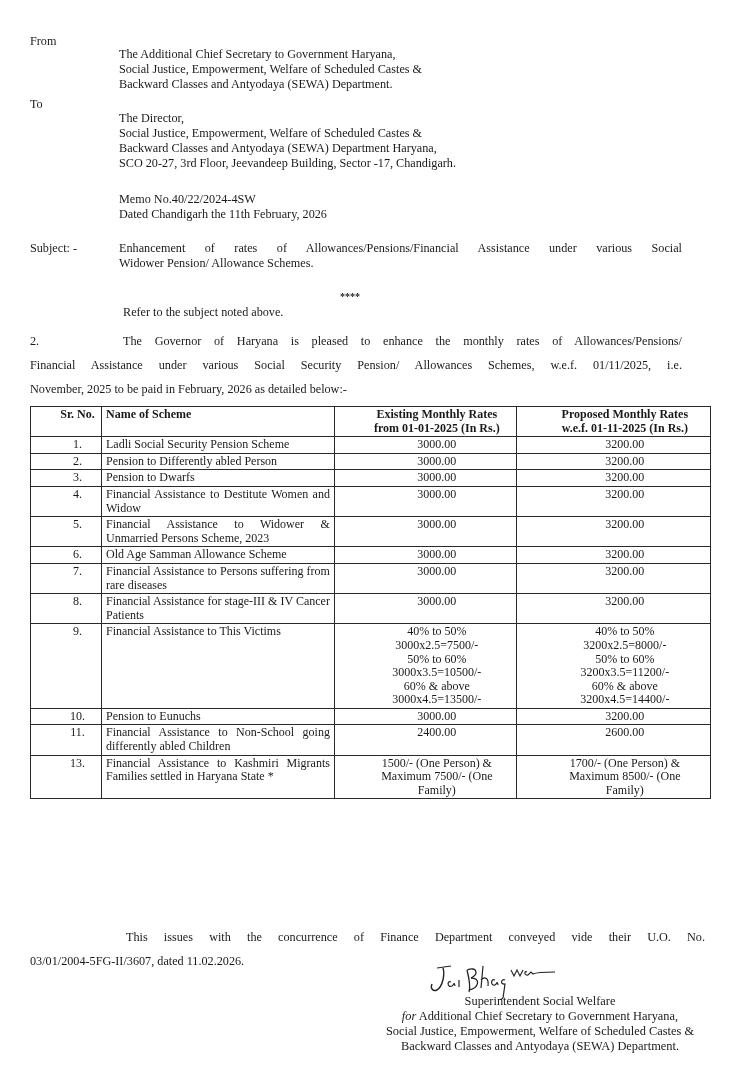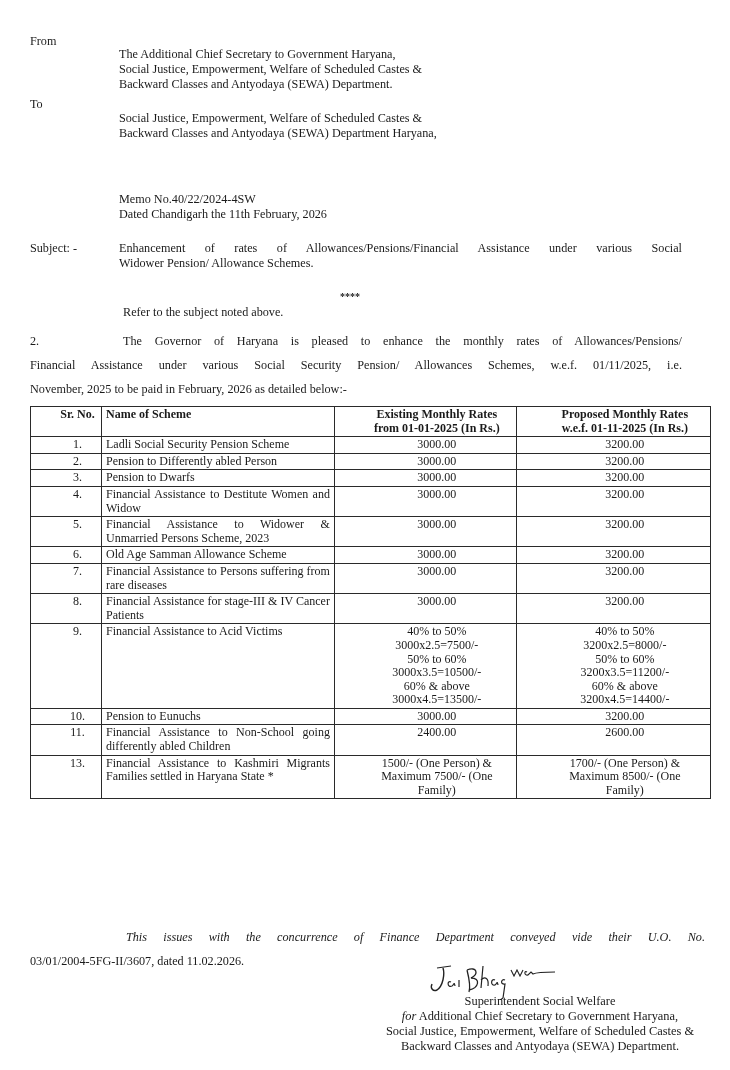--- a/index.html
+++ b/index.html
@@ -38,22 +38,24 @@
 
 <div class="abs label" style="top:34px;">From</div>
 <div class="abs block" style="top:47px;">
   <div>The Additional Chief Secretary to Government Haryana,</div>
   <div>Social Justice, Empowerment, Welfare of Scheduled Castes &amp;</div>
   <div>Backward Classes and Antyodaya (SEWA) Department.</div>
 </div>
 
 <div class="abs label" style="top:97px;">To</div>
 <div class="abs block" style="top:111px;">
+  <div>The Director,</div>
   <div>Social Justice, Empowerment, Welfare of Scheduled Castes &amp;</div>
   <div>Backward Classes and Antyodaya (SEWA) Department Haryana,</div>
+  <div>SCO 20-27, 3rd Floor, Jeevandeep Building, Sector -17, Chandigarh.</div>
 </div>
 
 <div class="abs block" style="top:192px;">
   <div>Memo No.40/22/2024-4SW</div>
   <div>Dated Chandigarh the 11th February, 2026</div>
 </div>
 
 <div class="abs label" style="top:241px;">Subject: -</div>
 <div class="abs block" style="top:241px; width:563px;">
   <div class="just">Enhancement of rates of Allowances/Pensions/Financial Assistance under various Social</div>
@@ -170,21 +172,21 @@
         <td class="n">Financial Assistance for stage-III &amp; IV Cancer Patients</td>
         <td class="c">
           <div>3000.00</div>
         </td>
         <td class="c">
           <div>3200.00</div>
         </td>
       </tr>
       <tr>
         <td class="c">9.</td>
-        <td class="n">Financial Assistance to Acid Victims</td>
+        <td class="n">Financial Assistance to This Victims</td>
         <td class="c">
           <div>40% to 50%</div>
           <div>3000x2.5=7500/-</div>
           <div>50% to 60%</div>
           <div>3000x3.5=10500/-</div>
           <div>60% &amp; above</div>
           <div>3000x4.5=13500/-</div>
         </td>
         <td class="c">
           <div>40% to 50%</div>
@@ -225,21 +227,21 @@
         </td>
         <td class="c">
           <div>1700/- (One Person) &amp;</div>
           <div>Maximum 8500/- (One</div>
           <div>Family)</div>
         </td>
       </tr>
     </tbody>
 </table>
 
-<div class="abs" style="top:930px; left:126px; width:579px;font-style:italic;">
+<div class="abs" style="top:930px; left:126px; width:579px;">
   <div class="just">This issues with the concurrence of Finance Department conveyed vide their U.O. No.</div>
 </div>
 <div class="abs" style="top:954px; left:30px;">03/01/2004-5FG-II/3607, dated 11.02.2026.</div>
 
 <svg class="sig-svg" width="150" height="40" viewBox="0 0 150 40">
   <path d="M18 8 C20 14, 18 26, 12 30 C8 32, 5 28, 7 24" fill="none" stroke="#222" stroke-width="1.4"></path>
   <path d="M12 8 L26 6" fill="none" stroke="#222" stroke-width="1.2"></path>
   <path d="M26 22 C22 20, 22 28, 27 26 C29 25, 29 21, 30 26" fill="none" stroke="#222" stroke-width="1.2"></path>
   <path d="M34 20 L34 27" fill="none" stroke="#222" stroke-width="1.2"></path>
   <path d="M42 10 C44 18, 46 26, 44 32 M42 10 C52 6, 54 14, 46 18 C56 18, 54 28, 44 30" fill="none" stroke="#222" stroke-width="1.3"></path>

